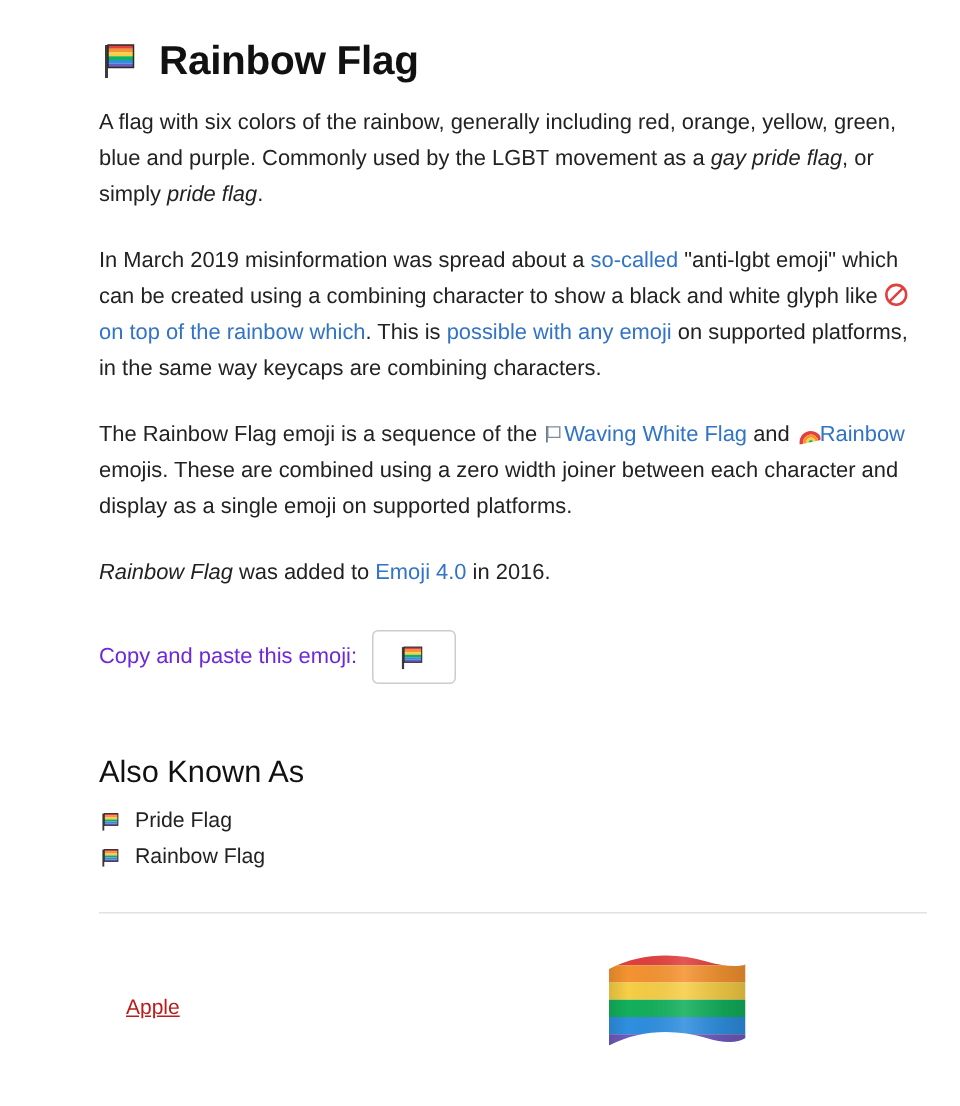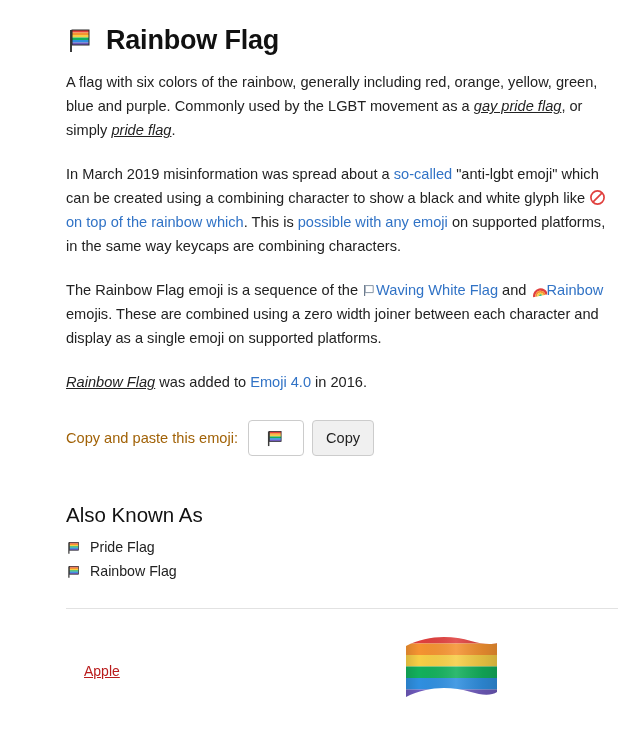--- a/index.html
+++ b/index.html
@@ -43,36 +43,36 @@
     font-size: 14.6px;
     line-height: 24px;
     margin: 0 0 20px 0;
     color: #222222;
     max-width: 552px;
   }
   a.link {
     color: #3173c6;
     text-decoration: none;
   }
-  .ital { font-style: italic; text-decoration: underline; }
+  .ital { font-style: italic; }
 
   .inline-ico {
     display: inline-block;
     vertical-align: -3px;
     line-height: 1;
   }
 
   
   .copyrow {
     display: flex;
     align-items: center;
     margin: 26px 0 0 0;
     font-size: 14.6px;
   }
-  .copyrow-label { margin-right: 10px; color: #a16207; }
+  .copyrow-label { margin-right: 10px; color: #6d28d9; }
   .copy-input {
     width: 56px;
     height: 36px;
     border: 1px solid #cccccc;
     border-radius: 4px;
     background: #ffffff;
     display: flex;
     align-items: center;
     justify-content: center;
     font-size: 17px;
@@ -193,21 +193,20 @@
           <rect x="6" y="6" width="16" height="2.3" fill="#e0403e"></rect>
           <rect x="6" y="8.3" width="16" height="2.3" fill="#f59331"></rect>
           <rect x="6" y="10.6" width="16" height="2.3" fill="#f7ce46"></rect>
           <rect x="6" y="12.9" width="16" height="2.3" fill="#13b05c"></rect>
           <rect x="6" y="15.2" width="16" height="2.3" fill="#2f8fe0"></rect>
           <rect x="6" y="17.5" width="16" height="2.3" fill="#6f5bbd"></rect>
           <rect x="6" y="6" width="16" height="13.8" fill="none" stroke="#2b2b2b" stroke-width="1"></rect>
         </svg>
       </span>
     </div>
-    <button class="copy-btn">Copy</button>
   </div>
 
   <h2 class="section">Also Known As</h2>
   <div class="named-row">
     <span class="nr-ico">
       <svg class="flag-svg" width="17" height="17" viewBox="0 0 30 30" aria-hidden="true">
         <rect x="4" y="6" width="2.2" height="20" fill="#3b3b3b"></rect>
         <rect x="6.2" y="6" width="16" height="2.3" fill="#e0403e"></rect>
         <rect x="6.2" y="8.3" width="16" height="2.3" fill="#f59331"></rect>
         <rect x="6.2" y="10.6" width="16" height="2.3" fill="#f7ce46"></rect>

